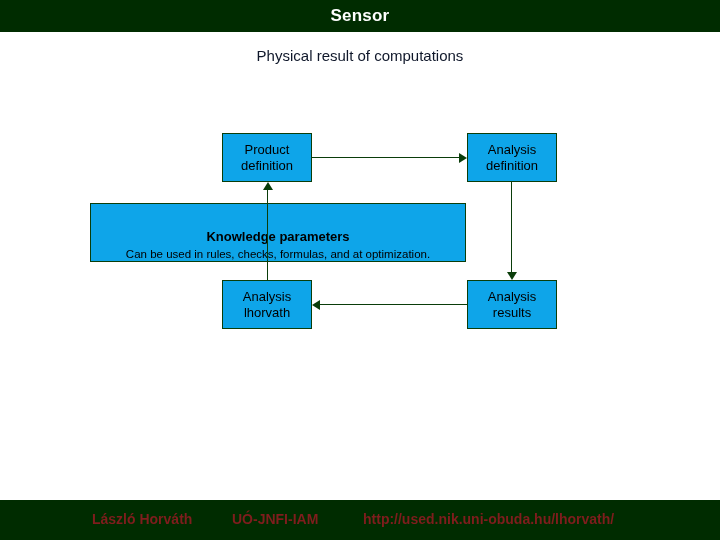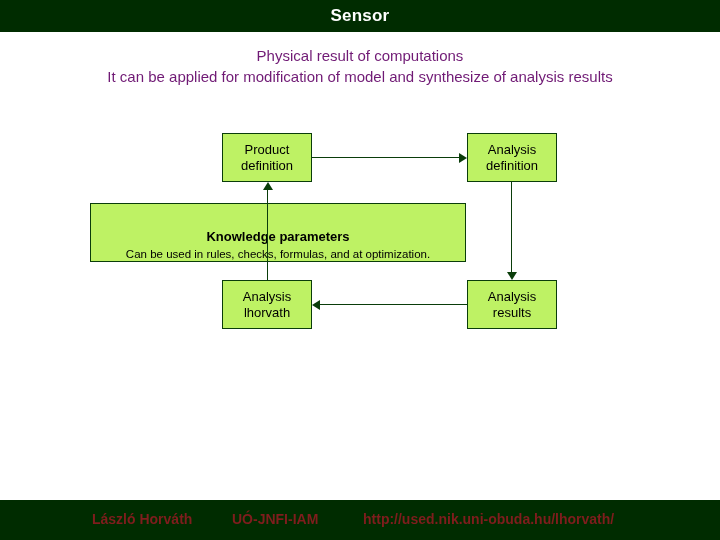--- a/index.html
+++ b/index.html
@@ -40,31 +40,31 @@
     font-size: 17px;
     font-weight: bold;
     letter-spacing: 0.2px;
   }
   
   .subtitle {
     position: absolute;
     left: 0;
     width: 720px;
     text-align: center;
-    color: #701a75;
+    color: #0f172a;
     font-size: 15px;
   }
   .subtitle-1 { top: 47px; }
   .subtitle-2 { top: 68px; }
 
   
   .box {
     position: absolute;
     border: 1px solid #0a3d0a;
-    background: #bef264;
+    background: #0ea5e9;
     box-sizing: border-box;
     display: flex;
     flex-direction: column;
     align-items: center;
     justify-content: center;
     color: #000000;
   }
   .box-line {
     font-size: 13px;
     line-height: 16px;
@@ -154,21 +154,20 @@
 </style>
 </head>
 <body>
 
 <div class="slide">
 
   <div class="header-bar"></div>
   <div class="header-title">Sensor</div>
 
   <div class="subtitle subtitle-1">Physical result of computations</div>
-  <div class="subtitle subtitle-2">It can be applied for modification of model and synthesize of analysis results</div>
 
   <div class="box" id="box-product-definition">
     <div class="box-line">Product</div>
     <div class="box-line">definition</div>
   </div>
 
   <div class="box" id="box-analysis-definition">
     <div class="box-line">Analysis</div>
     <div class="box-line">definition</div>
   </div>

